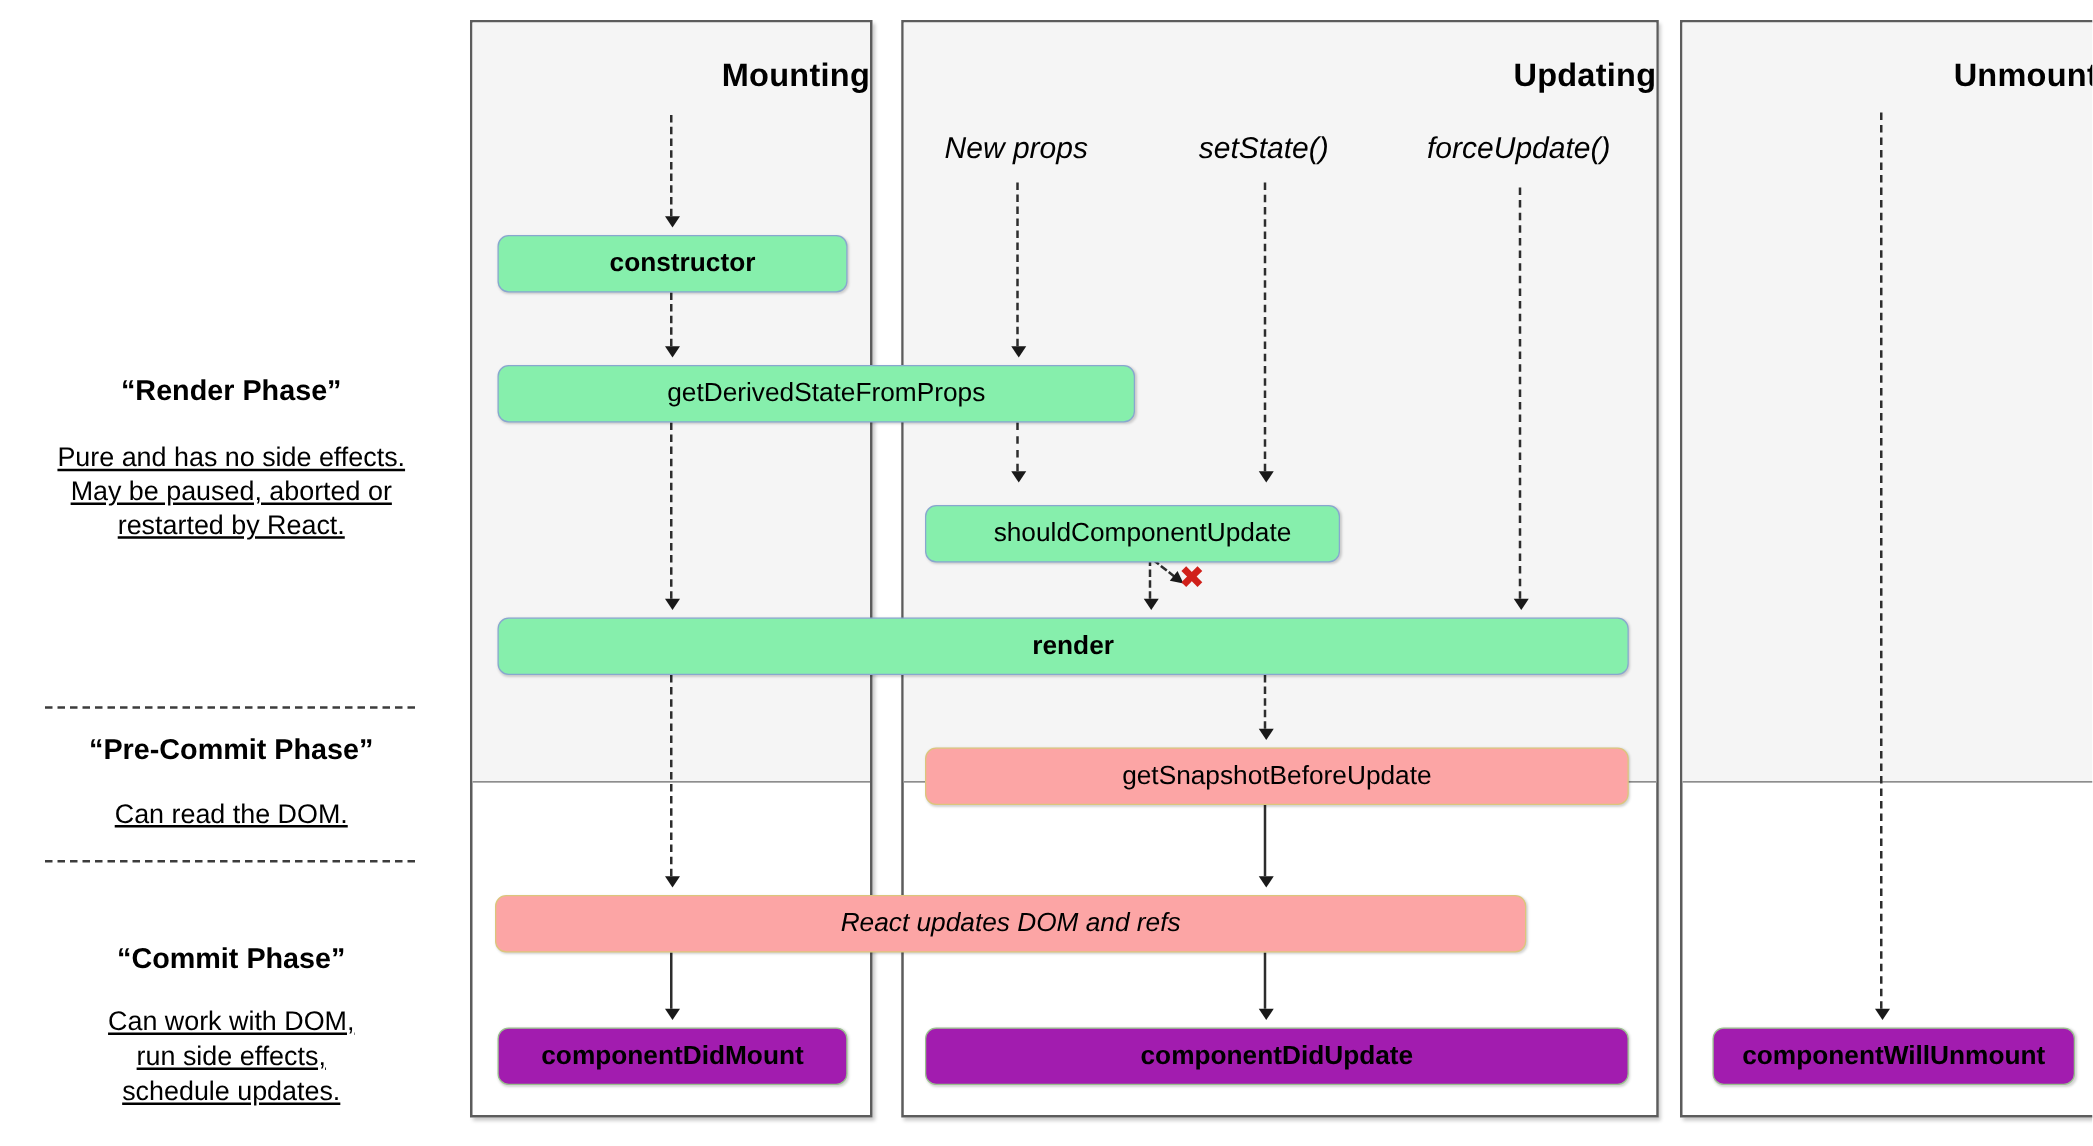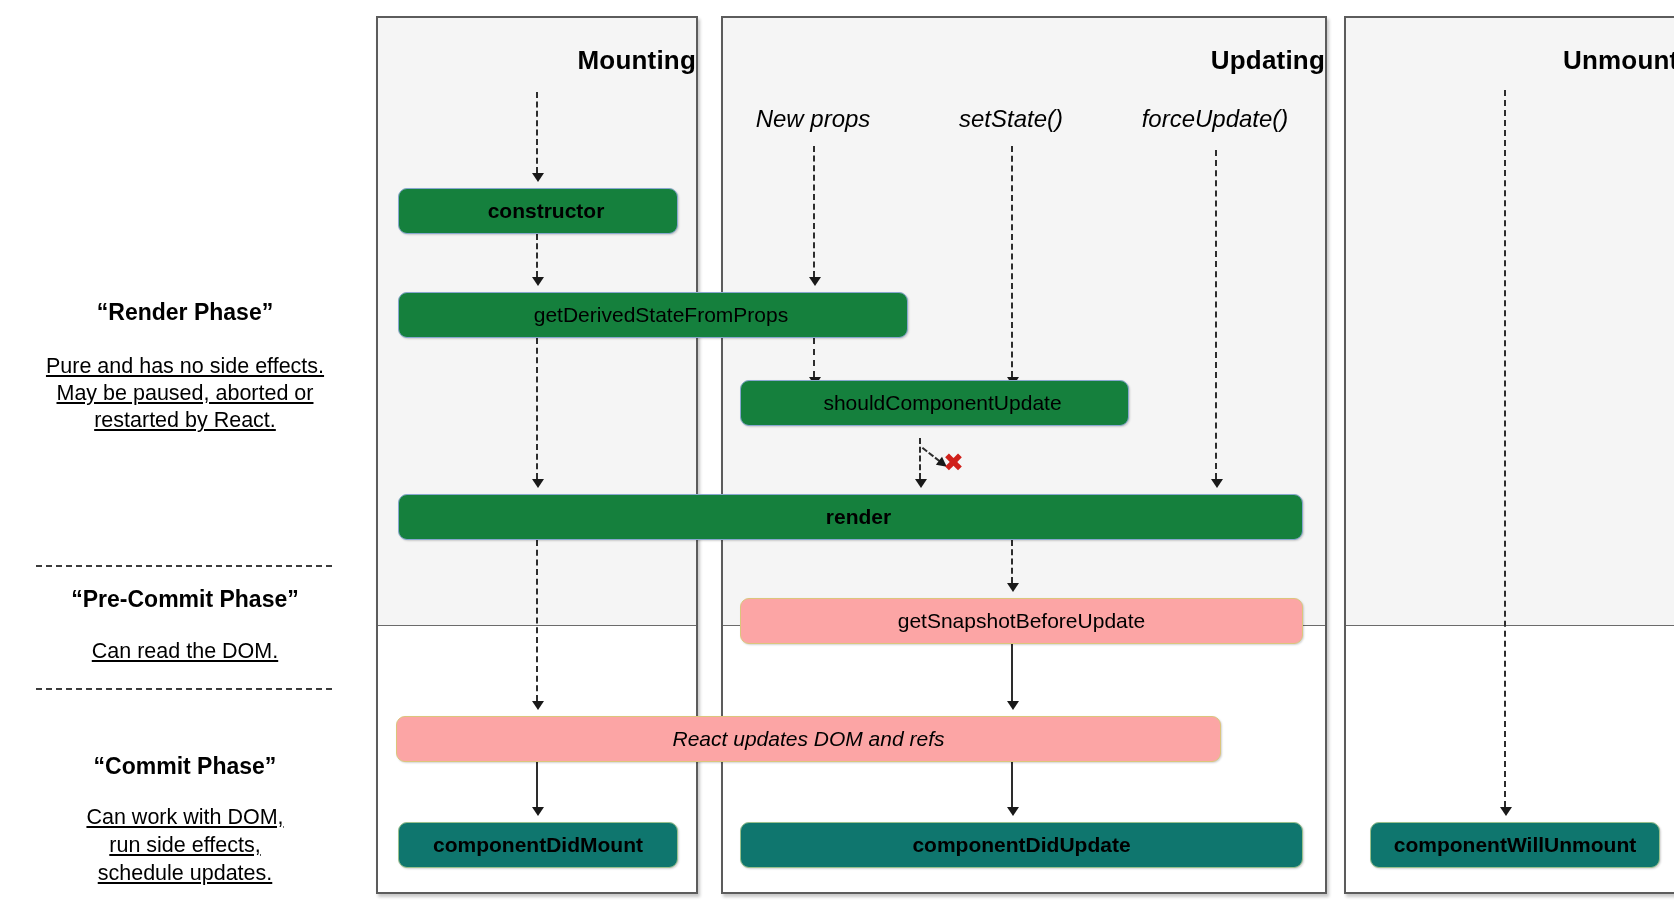--- a/index.html
+++ b/index.html
@@ -31,23 +31,23 @@
 
   
   .trigger { position:absolute; text-align:center; font-size:24px; font-style:italic; z-index:2; }
 
   
   .fbox {
     position:absolute; height:46px; box-sizing:border-box; border-radius:9px;
     display:flex; align-items:center; justify-content:center;
     font-size:21px; z-index:3; box-shadow:1px 1px 2px rgba(0,0,0,0.18);
   }
-  .blue   { background:#15803d; border:1.5px solid #88a7cf;padding-left:16px; }
+  .blue   { background:#86efac; border:1.5px solid #88a7cf;padding-left:16px; }
   .yellow { background:#fca5a5; border:1.5px solid #dcc57c; }
-  .green  { background:#0f766e; border:1.5px solid #99c08d; }
+  .green  { background:#a21caf; border:1.5px solid #99c08d; }
   .bold   { font-weight:bold; }
   .italic { font-style:italic; }
 
   
   .vline { position:absolute; width:0; border-left:2px dashed #2d2d2d; z-index:2; }
   .vline.solid { border-left-style:solid; }
   .ah { position:absolute; bottom:-9px; left:-6px; width:0; height:0;
     border-left:6px solid transparent; border-right:6px solid transparent;
     border-top:9px solid #191919; }
   .diag { position:absolute; width:22px; height:0; border-top:2px dashed #2d2d2d;
@@ -145,21 +145,21 @@
     </div>
 
   <div class="vline" style="left:1504px; top:90px; height:717px">
       <i class="ah"></i>
     </div>
 
   <span class="abort-x" style="left:943px; top:450px">✖</span>
 
   <div class="fbox blue bold" style="left:398px; top:188px; width:280px">constructor</div>
   <div class="fbox blue" style="left:398px; top:292px; width:510px">getDerivedStateFromProps</div>
-  <div class="fbox blue" style="left:740px; top:380px; width:389px">shouldComponentUpdate</div>
+  <div class="fbox blue" style="left:740px; top:404px; width:332px">shouldComponentUpdate</div>
   <div class="fbox blue bold" style="left:398px; top:494px; width:905px">render</div>
   <div class="fbox yellow" style="left:740px; top:598px; width:563px">getSnapshotBeforeUpdate</div>
   <div class="fbox yellow italic" style="left:396px; top:716px; width:825px">React updates DOM and refs</div>
   <div class="fbox green bold" style="left:398px; top:822px; width:280px">componentDidMount</div>
   <div class="fbox green bold" style="left:740px; top:822px; width:563px">componentDidUpdate</div>
   <div class="fbox green bold" style="left:1370px; top:822px; width:290px">componentWillUnmount</div>
 
 </div>
 
 </body></html>

